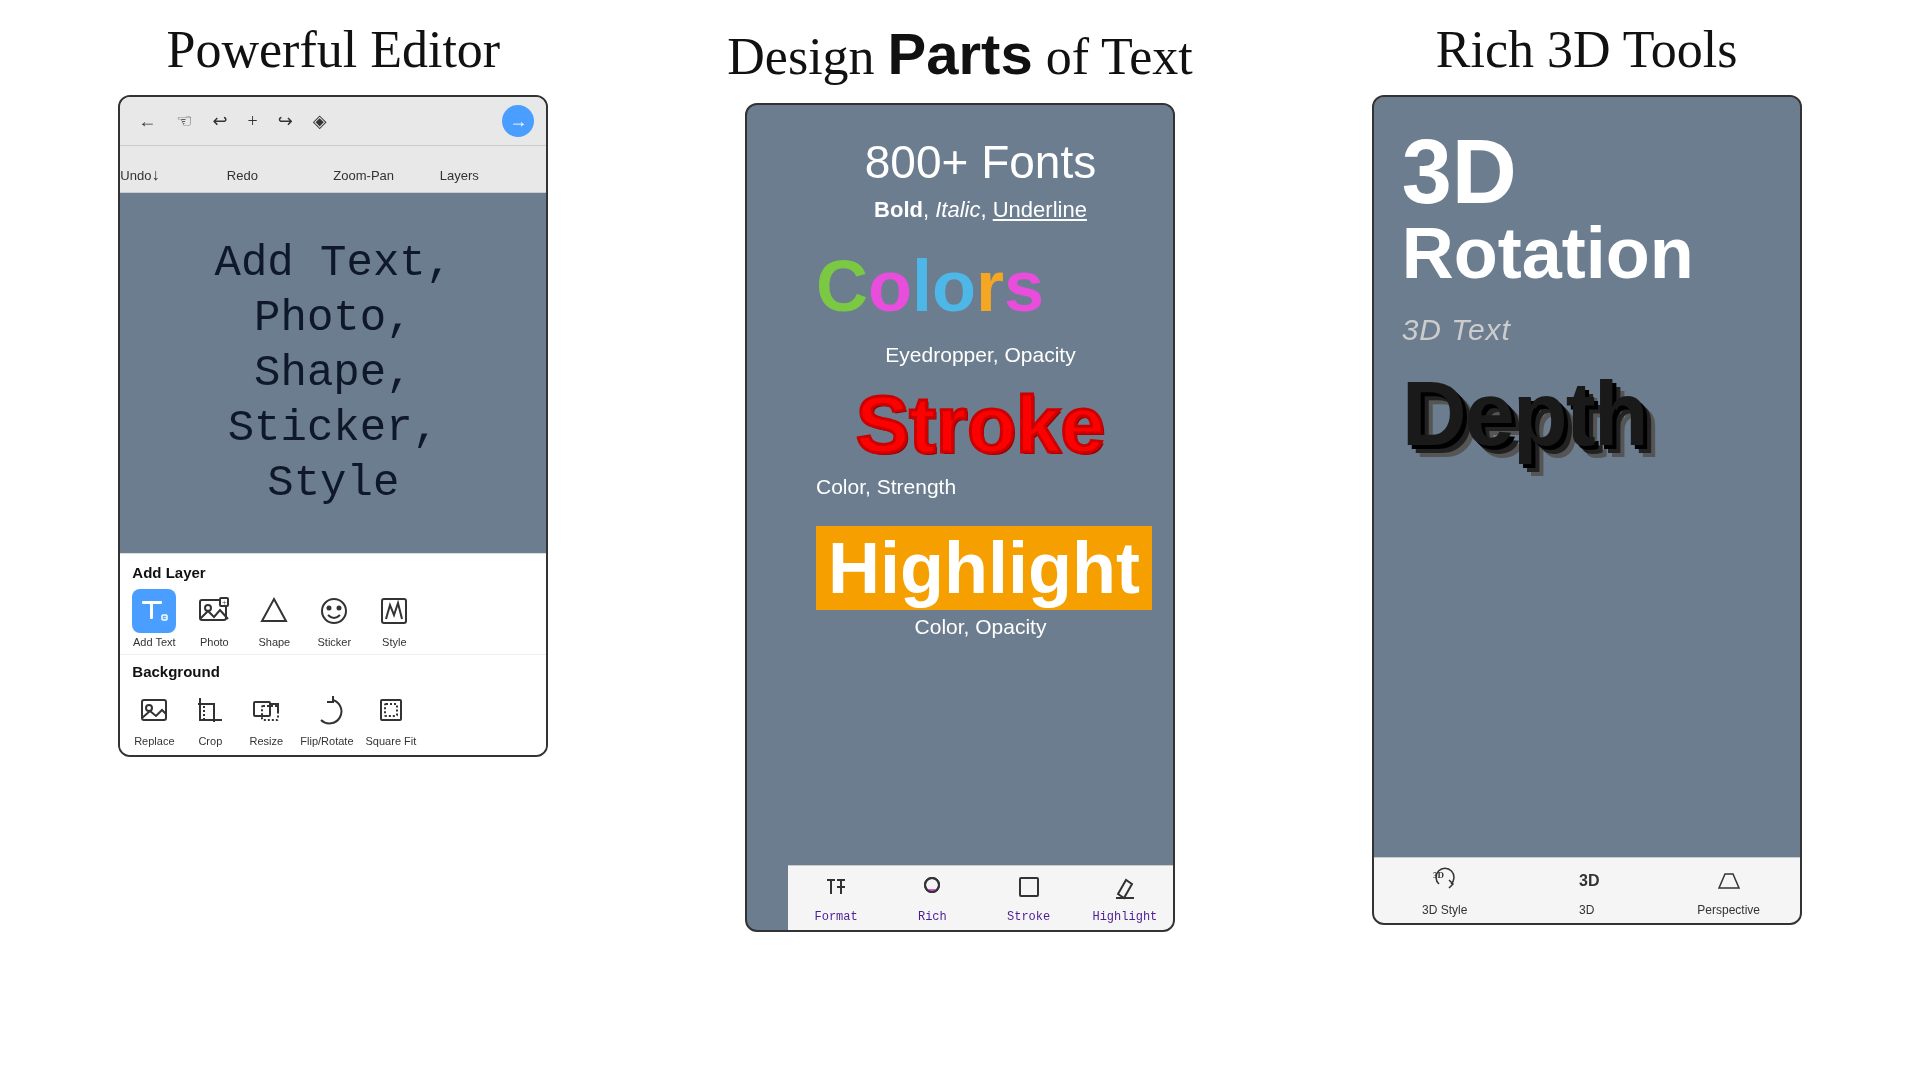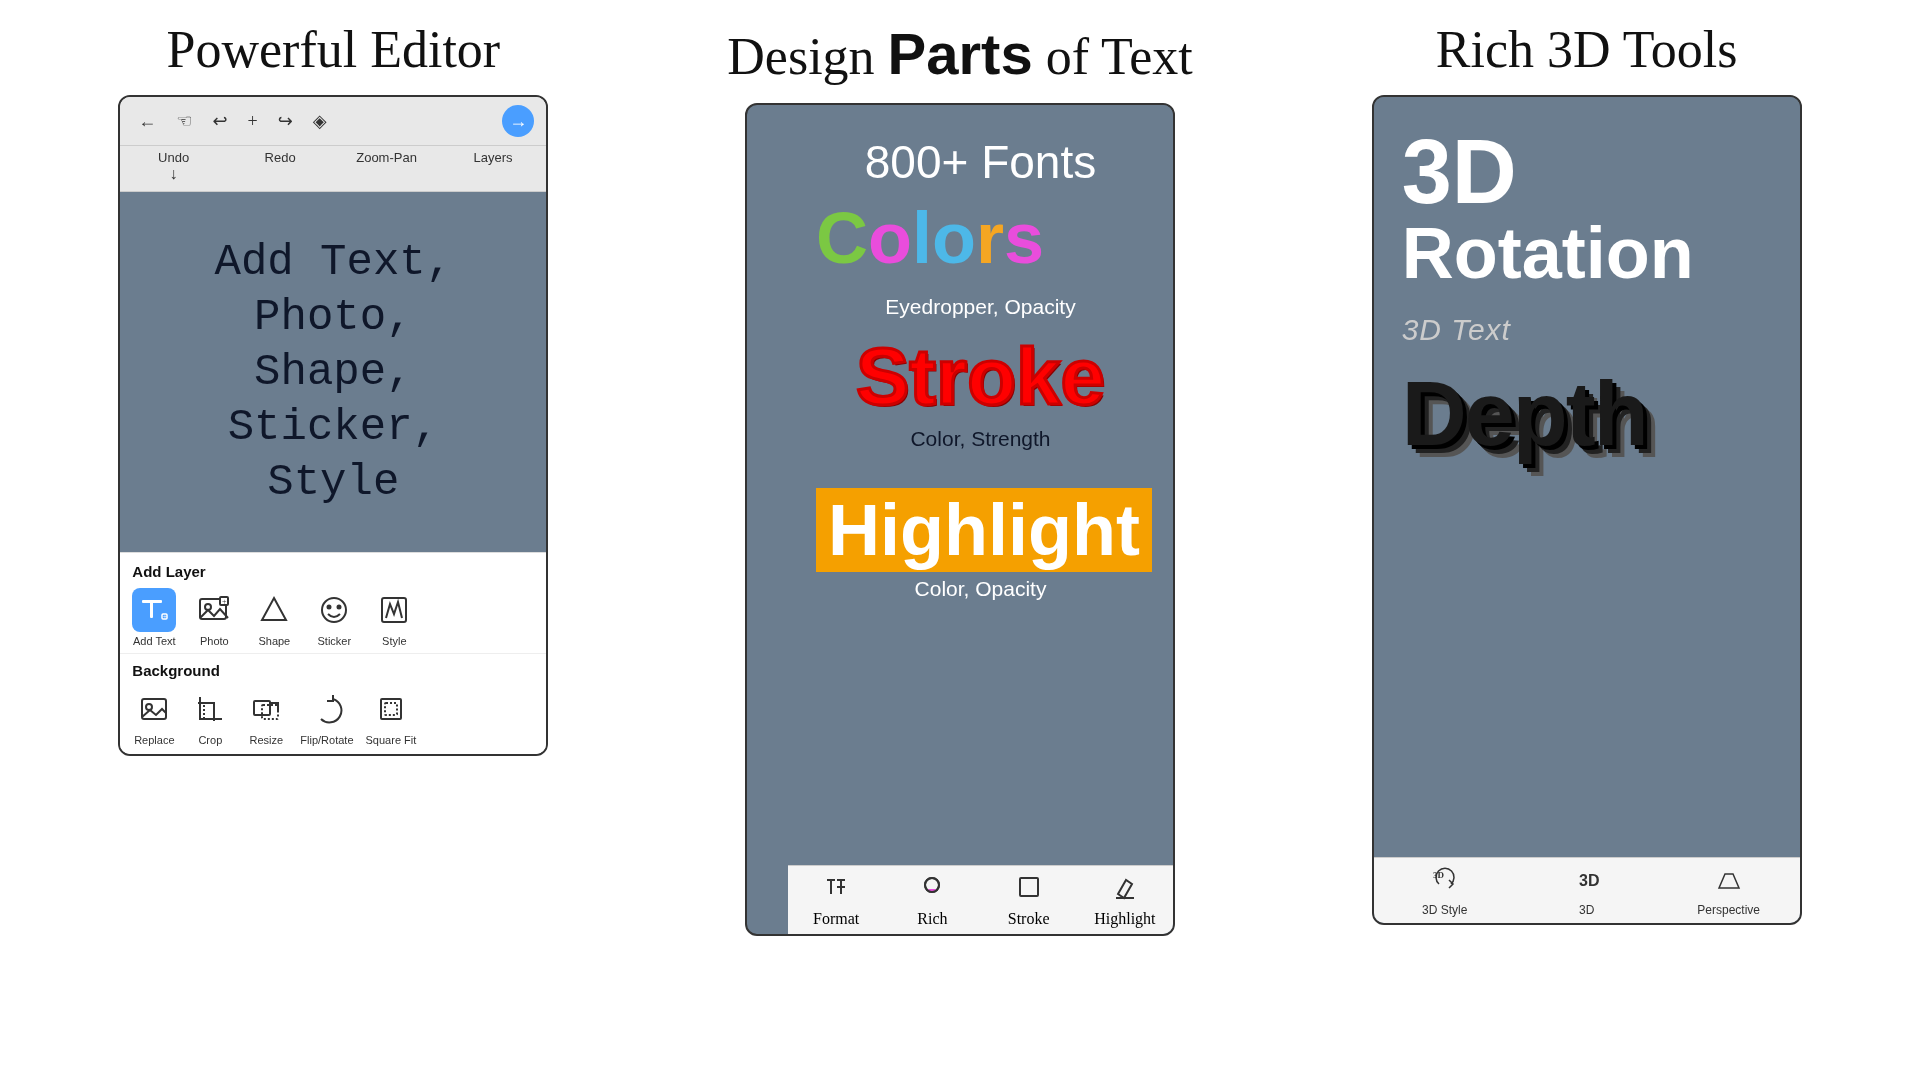--- a/index.html
+++ b/index.html
@@ -86,22 +86,23 @@
     
     .phone-toolbar-labels {
       background: #e8e8e8;
       display: flex;
       padding: 4px 0 8px 0;
       border-bottom: 1px solid #ccc;
     }
     .toolbar-label-group {
       flex: 1;
       display: flex;
-      flex-direction: column;
-      align-items: center;
+      flex-direction: row;
+      align-items: center;
+      margin-top: 16px;
     }
     .toolbar-label-text {
       font-size: 13px;
       color: #333;
       font-family: Arial, sans-serif;
     }
     .toolbar-arrow {
       font-size: 16px;
       color: #333;
     }
@@ -266,25 +267,25 @@
       text-align: center;
       font-size: 80px;
       font-weight: 900;
       color: red;
       -webkit-text-stroke: 3px #cc0000;
       font-family: Arial, sans-serif;
       margin-bottom: 4px;
       text-shadow: 2px 2px 0 #880000;
     }
     .p2-stroke-sub {
-      color: #0f172a;
-      text-align: center;
+      color: #ffffff;
+      text-align: left;
       font-size: 21px;
       font-family: Arial, sans-serif;
-      margin-bottom: 38px;
+      margin-bottom: 28px;
     }
 
     .p2-highlight-word {
       text-align: center;
       margin-bottom: 6px;
     }
     .p2-highlight-word span {
       background: #f5a000;
       color: white;
       font-size: 72px;
@@ -311,23 +312,23 @@
       display: flex;
       flex-direction: column;
       align-items: center;
       gap: 4px;
     }
     .p2-tool-icon {
       font-size: 24px;
       color: #333;
     }
     .p2-tool-label {
-      font-size: 16px;
-      color: #000000;
-      font-family: Liberation Serif, serif;
+      font-size: 12px;
+      color: #4c1d95;
+      font-family: Liberation Mono, monospace;
     }
 
     
     .phone-mockup-3 {
       width: 430px;
       border: 2px solid #333;
       border-radius: 12px;
       overflow: hidden;
       background: #6b7d8f;
     }
@@ -534,20 +535,23 @@
   <div class="section">
     <div class="section-title">
       <span>Design </span><span class="bold">Parts</span><span> of Text</span>
     </div>
 
     <div class="phone-mockup-2">
       <div class="phone2-content">
 
         <div class="p2-fonts">800+ Fonts</div>
 
+        <div class="p2-bold-italic">
+          <span class="b">Bold</span>, <span class="i">Italic</span>, <span class="u">Underline</span>
+        </div>
 
         <div class="p2-colors-word">
           <span style="color:#7bc843">C</span><span style="color:#e94ddc">o</span><span style="color:#4db8e8">l</span><span style="color:#4db8e8">o</span><span style="color:#f5a623">r</span><span style="color:#e94ddc">s</span>
         </div>
 
         <div class="p2-eyedropper">Eyedropper, Opacity</div>
 
         <div class="p2-stroke-word">Stroke</div>
         <div class="p2-stroke-sub">Color, Strength</div>
 

